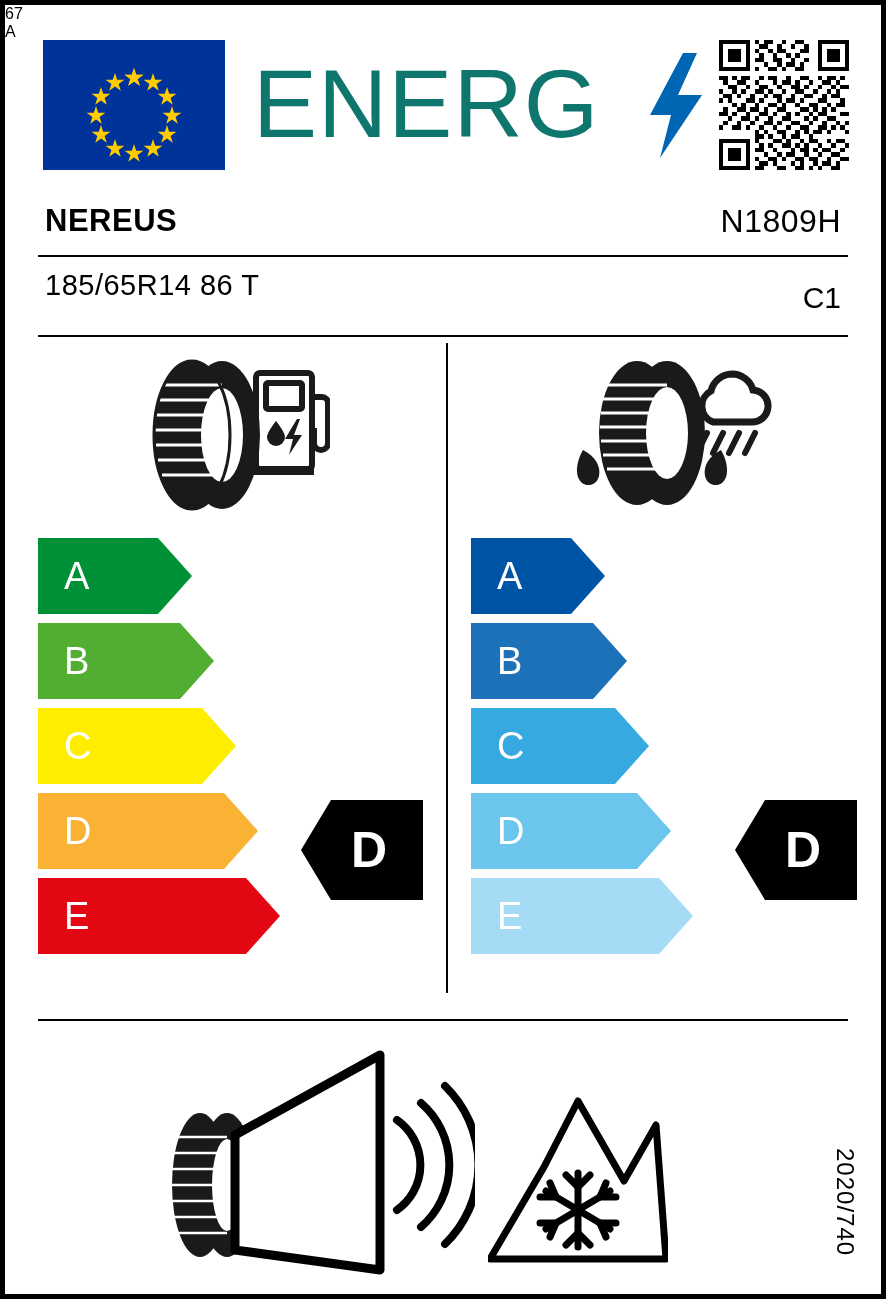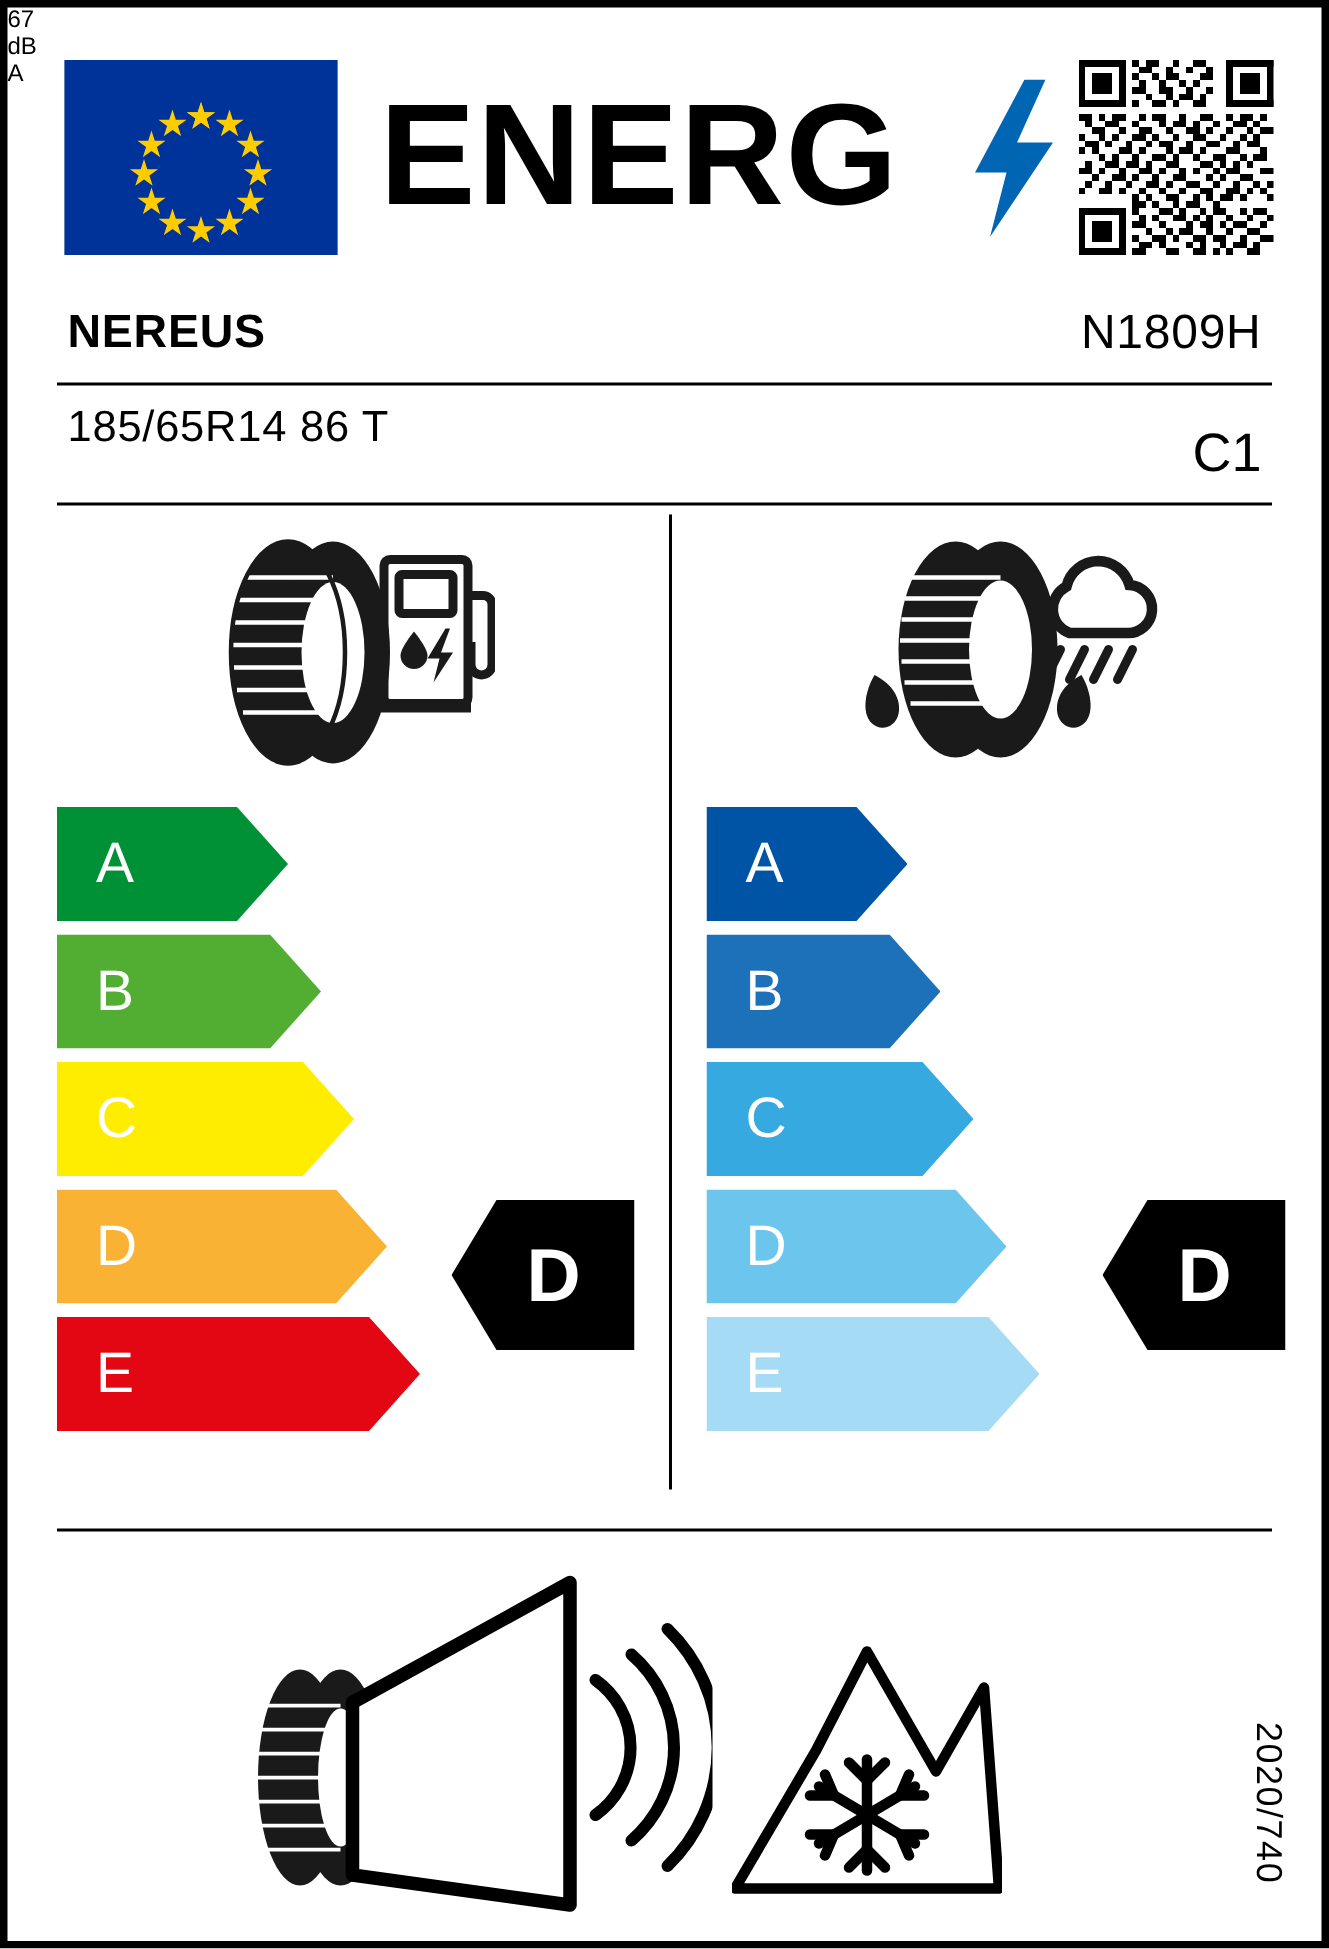--- a/index.html
+++ b/index.html
@@ -30,23 +30,23 @@
     height: 130px;
     background: #003399;
   }
   .eu-flag svg { display: block; }
 
   .energy-word {
     position: absolute;
     left: 248px;
     top: 44px;
     font-size: 96px;
-    font-weight: bold;
+    font-weight: normal;
     letter-spacing: 1px;
-    color: #000000;
+    color: #0f766e;
     line-height: 110px;
     white-space: nowrap;
   }
   .energy-bolt {
     position: absolute;
     left: 645px;
     top: 48px;
     width: 52px;
     height: 105px;
   }
@@ -91,21 +91,21 @@
     left: 40px;
     top: 264px;
     font-size: 29px;
     color: #000000;
     letter-spacing: 0.5px;
   }
   .class {
     position: absolute;
     right: 40px;
     top: 276px;
-    font-size: 36px;
+    font-size: 30px;
     color: #000;
   }
   .hr-mid {
     position: absolute;
     left: 33px;
     right: 33px;
     top: 330px;
     height: 2px;
     background: #000;
   }
@@ -669,21 +669,20 @@
       <polygon points="70,90 70,205 215,225 215,10" fill="#ffffff" stroke="#000000" stroke-width="9" stroke-linejoin="round"></polygon>
 
       <g fill="none" stroke="#000000" stroke-width="8" stroke-linecap="round">
         <path d="M232 75 a55 55 0 0 1 0 90"></path>
         <path d="M256 58 a82 82 0 0 1 0 124"></path>
         <path d="M280 41 a110 110 0 0 1 0 158"></path>
       </g>
     </svg>
   </div>
   <div class="db-value">67</div>
-  <div class="db-unit">dB</div>
   <div class="cls-a">A</div>
 
   <div class="snow">
     <svg width="180" height="170" viewBox="0 0 180 170">
       <polygon points="90,6 136,86 168,30 178,164 2,164 56,72" fill="none" stroke="#000000" stroke-width="7" stroke-linejoin="round"></polygon>
       <g stroke="#000000" stroke-width="7" stroke-linecap="round">
         <path d="M90 78 L90 152"></path>
         <path d="M58 96 L122 134"></path>
         <path d="M122 96 L58 134"></path>
         <path d="M90 92 L78 80 M90 92 L102 80"></path>

